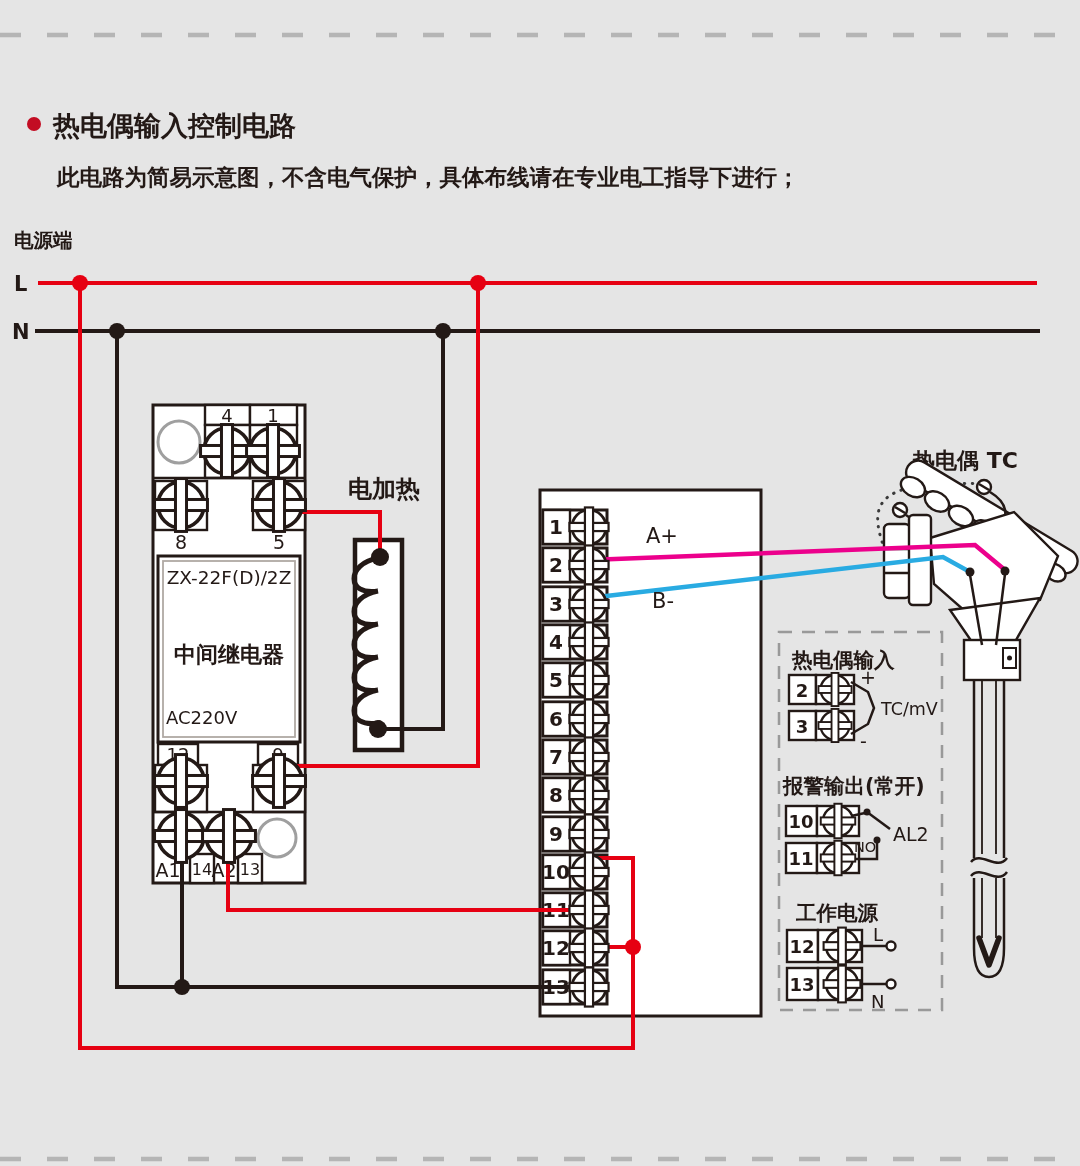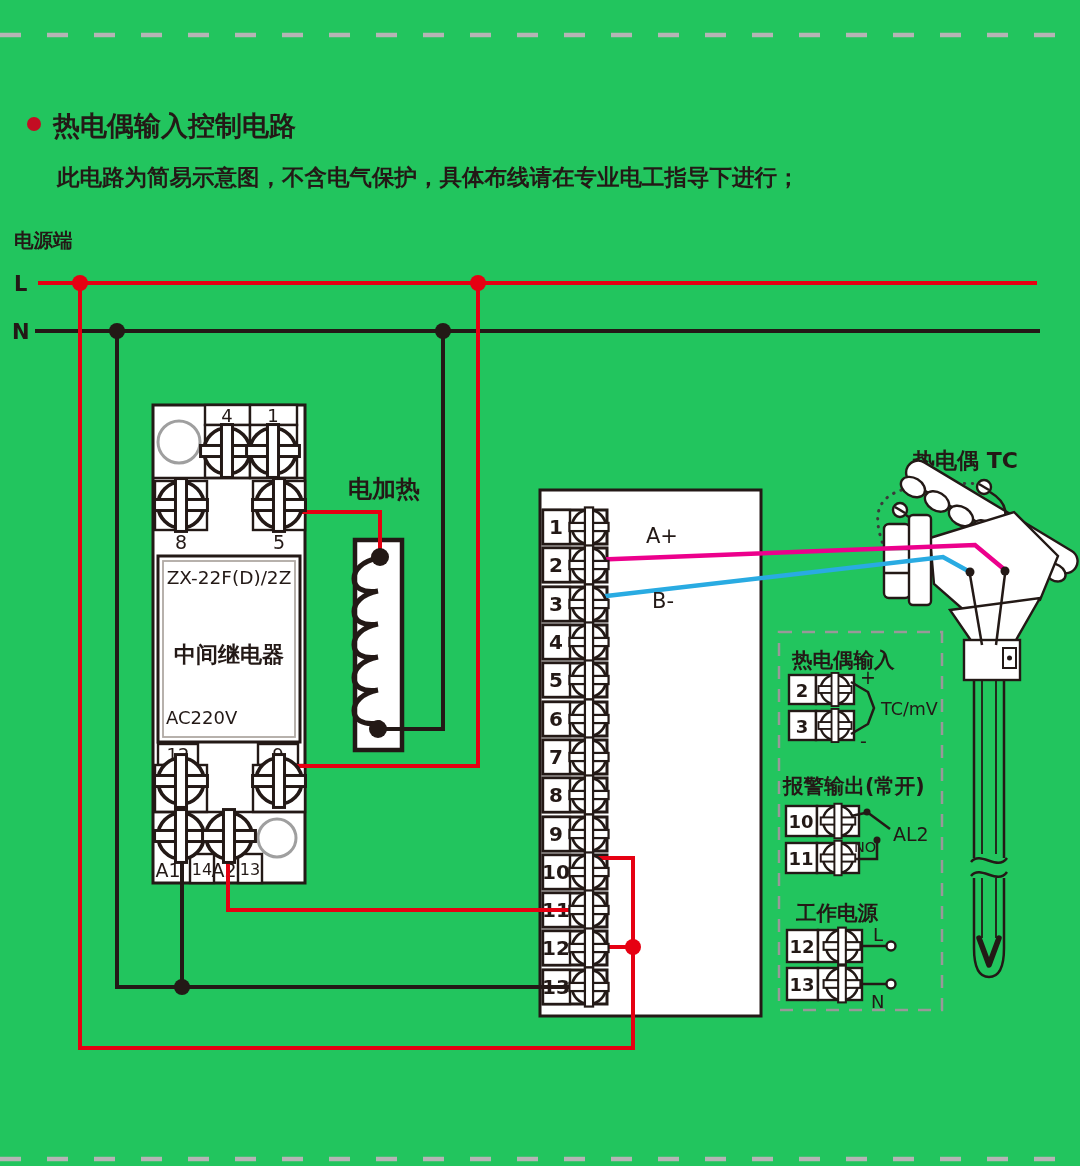--- a/index.html
+++ b/index.html
@@ -1,16 +1,16 @@
 <!DOCTYPE html>
 <html style="--live: #e60012; --neutral: #231916; --signal_a: #ec008c; --signal_b: #29abe2; --bullet: #c30d23; --border_gray: #b5b5b5; --panel_dash: #999999;"><head>
 <meta charset="utf-8">
 <style>
   html,body{margin:0;padding:0;background:#fff;}
-  .stage{width:1080px;height:1166px;position:relative;background:#22c55e;}
+  .stage{width:1080px;height:1166px;position:relative;background:#e5e5e5;}
   svg{display:block;font-family:"DejaVu Sans","Liberation Sans",sans-serif;}
   text{fill:#231916;font-family:"DejaVu Sans","Liberation Sans",sans-serif;}
   .tb{font-weight:bold;}
   .tn{font-weight:normal;}
   .mid{text-anchor:middle;}
   .box{fill:#fff;stroke:#231916;stroke-width:3;}
   .box2{fill:#fff;stroke:#231916;stroke-width:2.4;}
   .thin{fill:none;stroke:#231916;stroke-width:2.5;}
   .wire-k{fill:none;stroke:var(--neutral,#231916);stroke-width:4;}
   .wire-r{fill:none;stroke:var(--live,#e60012);stroke-width:4;}

